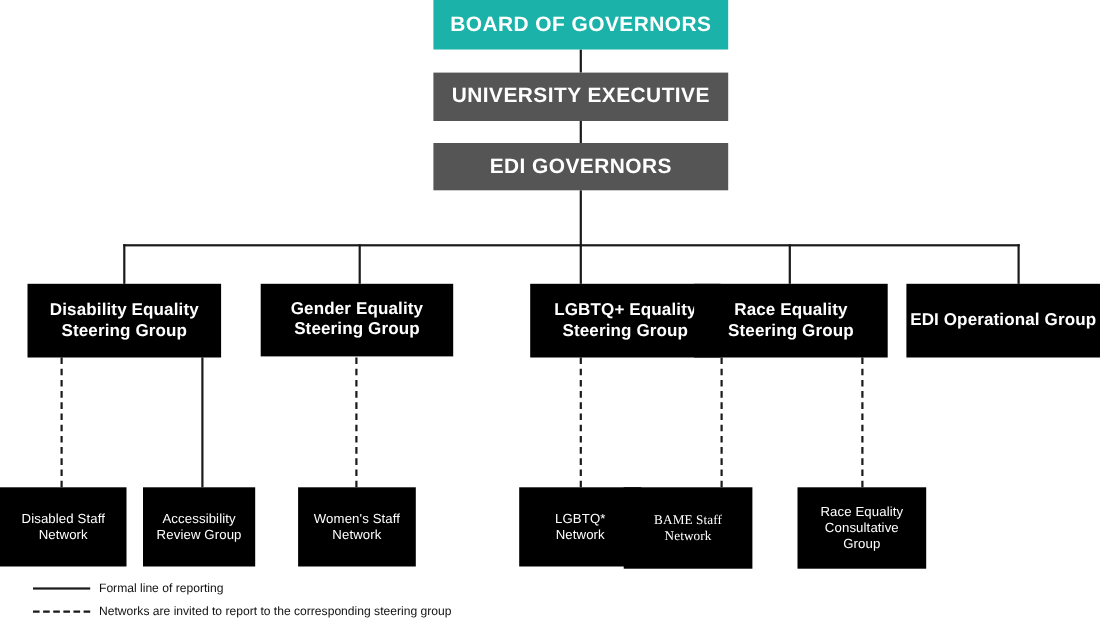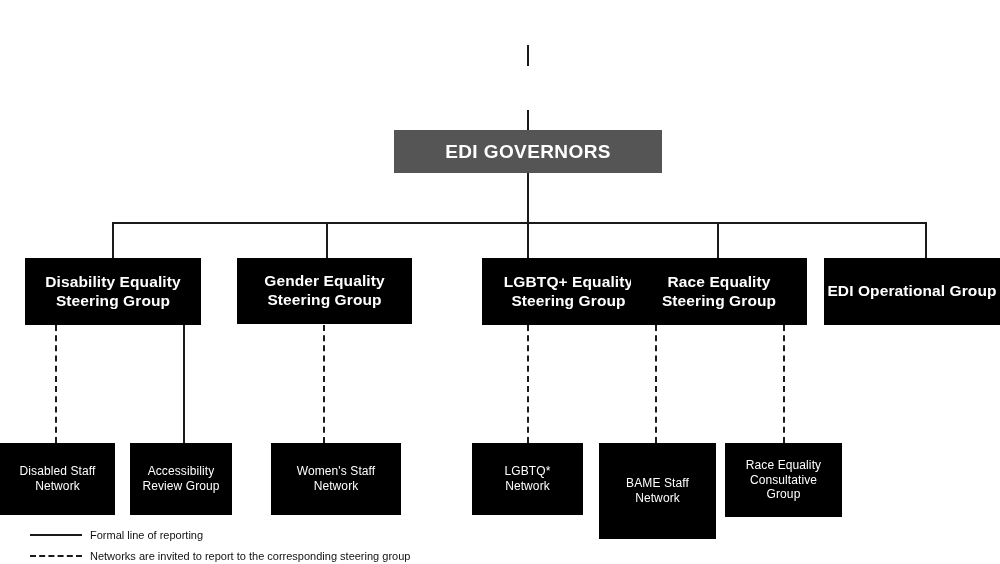--- a/index.html
+++ b/index.html
@@ -72,23 +72,29 @@
     color:#111111;
     font-weight:400;
     white-space:nowrap;
   }
 </style>
 </head>
 <body>
 
 <div id="chart">
 
+  <div class="box teal tier1" style="left:394px;top:0px;width:268px;height:45px;">
+    <span class="label">BOARD OF GOVERNORS</span>
+  </div>
 
   <div class="conn vline" style="left:527px;top:45px;height:21px;"></div>
 
+  <div class="box gray tier1" style="left:394px;top:66px;width:268px;height:44px;">
+    <span class="label">UNIVERSITY EXECUTIVE</span>
+  </div>
 
   <div class="conn vline" style="left:527px;top:110px;height:20px;"></div>
 
   <div class="box gray tier1" style="left:394px;top:130px;width:268px;height:43px;">
     <span class="label">EDI GOVERNORS</span>
   </div>
 
   <div class="conn vline" style="left:527px;top:173px;height:51px;"></div>
   <div class="conn hline" style="left:112px;top:222px;width:815px;"></div>
 
@@ -132,31 +138,31 @@
   <div class="box black tier3" style="left:0px;top:443px;width:115px;height:72px;">
     <span class="label">Disabled Staff
 Network</span>
   </div>
 
   <div class="box black tier3" style="left:130px;top:443px;width:102px;height:72px;">
     <span class="label">Accessibility
 Review Group</span>
   </div>
 
-  <div class="box black tier3" style="left:271px;top:443px;width:130px;height:72px;">
+  <div class="box black tier3" style="left:271px;top:443px;width:107px;height:72px;">
     <span class="label">Women's Staff
 Network</span>
   </div>
 
   <div class="box black tier3" style="left:472px;top:443px;width:111px;height:72px;">
     <span class="label">LGBTQ*
 Network</span>
   </div>
 
-  <div class="box black tier3" style="left:599px;top:443px;width:117px;height:96px;">
+  <div class="box black tier3" style="left:567px;top:443px;width:117px;height:74px;font-family:Liberation Serif, serif;">
     <span class="label">BAME Staff
 Network</span>
   </div>
 
   <div class="box black tier3" style="left:725px;top:443px;width:117px;height:74px;">
     <span class="label">Race Equality
 Consultative
 Group</span>
   </div>
 

